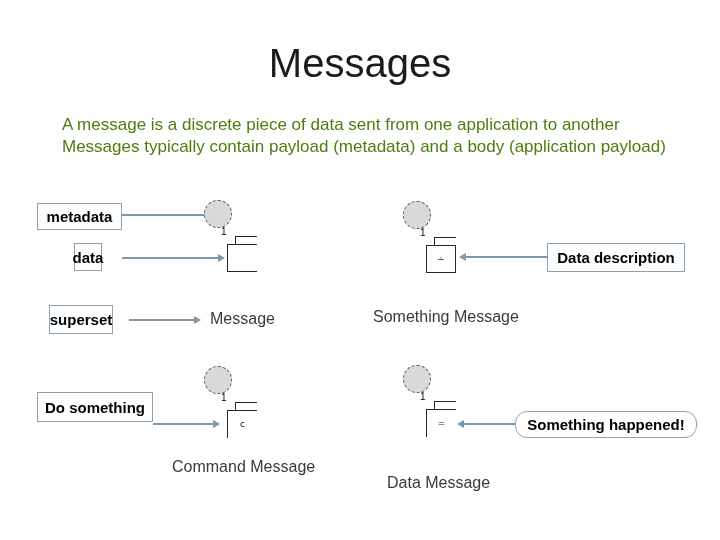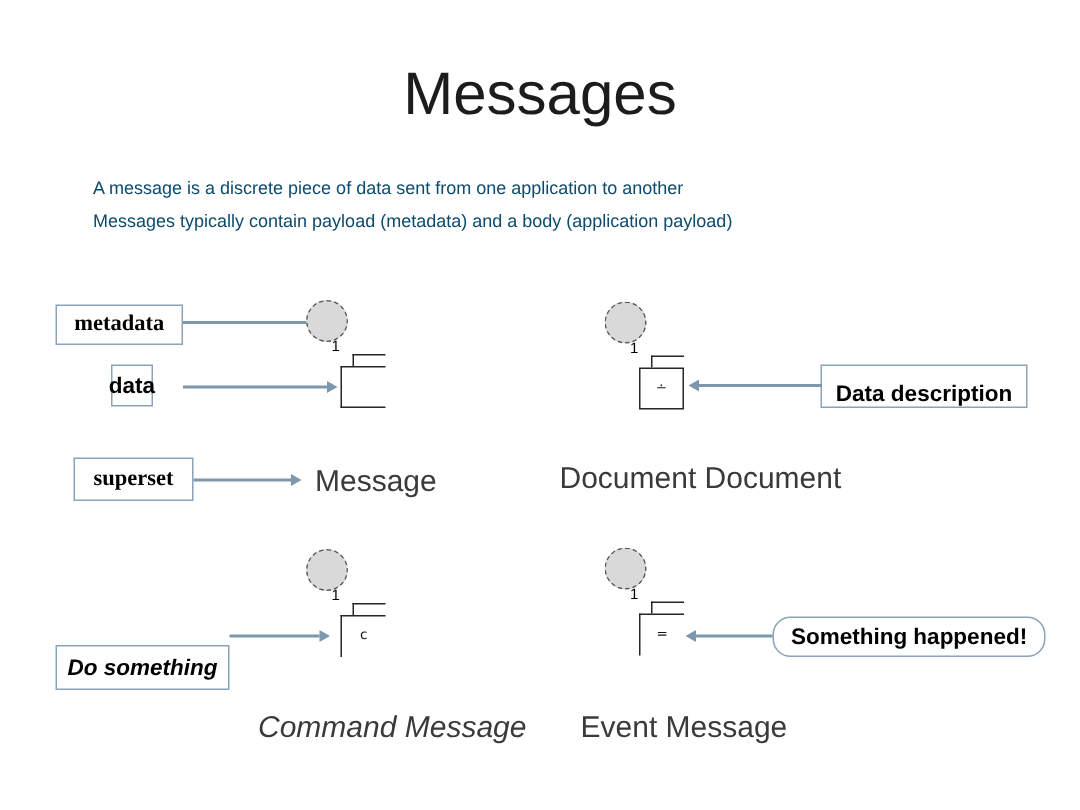--- a/index.html
+++ b/index.html
@@ -14,30 +14,30 @@
   html,body{margin:0;padding:0;background:#ffffff;}
   .slide{
     position:relative;width:720px;height:540px;background:#ffffff;overflow:hidden;
     font-family:"Liberation Sans",sans-serif;color:var(--text);
   }
   .title{
     position:absolute;left:0;right:0;top:42px;text-align:center;
     font-size:40px;line-height:42px;font-weight:400;color:#1c1c1c;
   }
   .body-text{
-    position:absolute;left:62px;top:114px;font-size:12px;line-height:22px;
-    font-weight:500;color:#0c4a6e;white-space:nowrap;
+    position:absolute;left:62px;top:114px;font-size:17px;line-height:22px;
+    font-weight:500;color:#4d7c0f;white-space:nowrap;
   }
   .tagbox{
     position:absolute;background:#ffffff;border:1px solid var(--label-border);
     display:flex;align-items:center;justify-content:center;
     font-size:15px;font-weight:700;color:#000;white-space:nowrap;box-sizing:border-box;
   }
   .caption{
-    position:absolute;font-size:20px;color:var(--caption-text);white-space:nowrap;
+    position:absolute;font-size:16px;color:var(--caption-text);white-space:nowrap;
   }
   .conn{position:absolute;height:2px;background:var(--connector);}
   .arr-r{position:absolute;width:0;height:0;border-top:4px solid transparent;
     border-bottom:4px solid transparent;border-left:7px solid var(--connector);}
   .arr-l{position:absolute;width:0;height:0;border-top:4px solid transparent;
     border-bottom:4px solid transparent;border-right:7px solid var(--connector);}
   .msgicon{position:absolute;width:75px;height:62px;}
   .msgicon .circ{
     position:absolute;left:0;top:0;width:28px;height:28px;border-radius:50%;
     background:var(--circle-fill);border:1px dashed var(--circle-border);box-sizing:border-box;
@@ -61,33 +61,33 @@
 
 <div class="slide">
 
   <div class="title">Messages</div>
 
   <div class="body-text">
     <div>A message is a discrete piece of data sent from one application to another</div>
     <div>Messages typically contain payload (metadata) and a body (application payload)</div>
   </div>
 
-  <div class="tagbox" style="left:37px;top:203px;width:85px;height:27px;font-family:Liberation Serif, serif;">
+  <div class="tagbox" style="left:37px;top:203px;width:85px;height:27px;">
     <span>metadata</span>
   </div>
   <div class="tagbox" style="left:74px;top:243px;width:28px;height:28px;">
     <span>data</span>
   </div>
-  <div class="tagbox" style="left:49px;top:305px;width:80px;height:29px;font-family:Liberation Serif, serif;">
+  <div class="tagbox" style="left:49px;top:305px;width:64px;height:29px;">
     <span>superset</span>
   </div>
-  <div class="tagbox" style="left:37px;top:430px;width:116px;height:30px;font-style:italic;">
+  <div class="tagbox" style="left:37px;top:392px;width:116px;height:30px;">
     <span>Do something</span>
   </div>
-  <div class="tagbox" style="left:547px;top:243px;width:138px;height:29px;align-items:flex-end;">
+  <div class="tagbox" style="left:547px;top:243px;width:138px;height:29px;">
     <span>Data description</span>
   </div>
   <div class="tagbox" style="left:515px;top:411px;width:182px;height:27px;border-radius:12px;">
     <span>Something happened!</span>
   </div>
 
   <div class="conn" style="left:122px;top:214px;width:82px;"></div>
 
   <div class="conn" style="left:122px;top:257px;width:96px;"></div>
   <div class="arr-r" style="left:218px;top:254px;"></div>
@@ -136,17 +136,17 @@
     <div class="circ"></div>
     <span class="one">1</span>
     <div class="elbow-h"></div>
     <div class="elbow-v"></div>
     <div class="body-rect b-topleft">
       <span>=</span>
     </div>
   </div>
 
   <div class="caption" style="left:210px;top:310px;">Message</div>
-  <div class="caption" style="left:373px;top:308px;">Document Document</div>
-  <div class="caption" style="left:172px;top:474px;font-style:italic;">Command Message</div>
-  <div class="caption" style="left:387px;top:474px;">Event Message</div>
+  <div class="caption" style="left:373px;top:308px;">Something Message</div>
+  <div class="caption" style="left:172px;top:458px;">Command Message</div>
+  <div class="caption" style="left:387px;top:474px;">Data Message</div>
 
 </div>
 
 </body></html>

